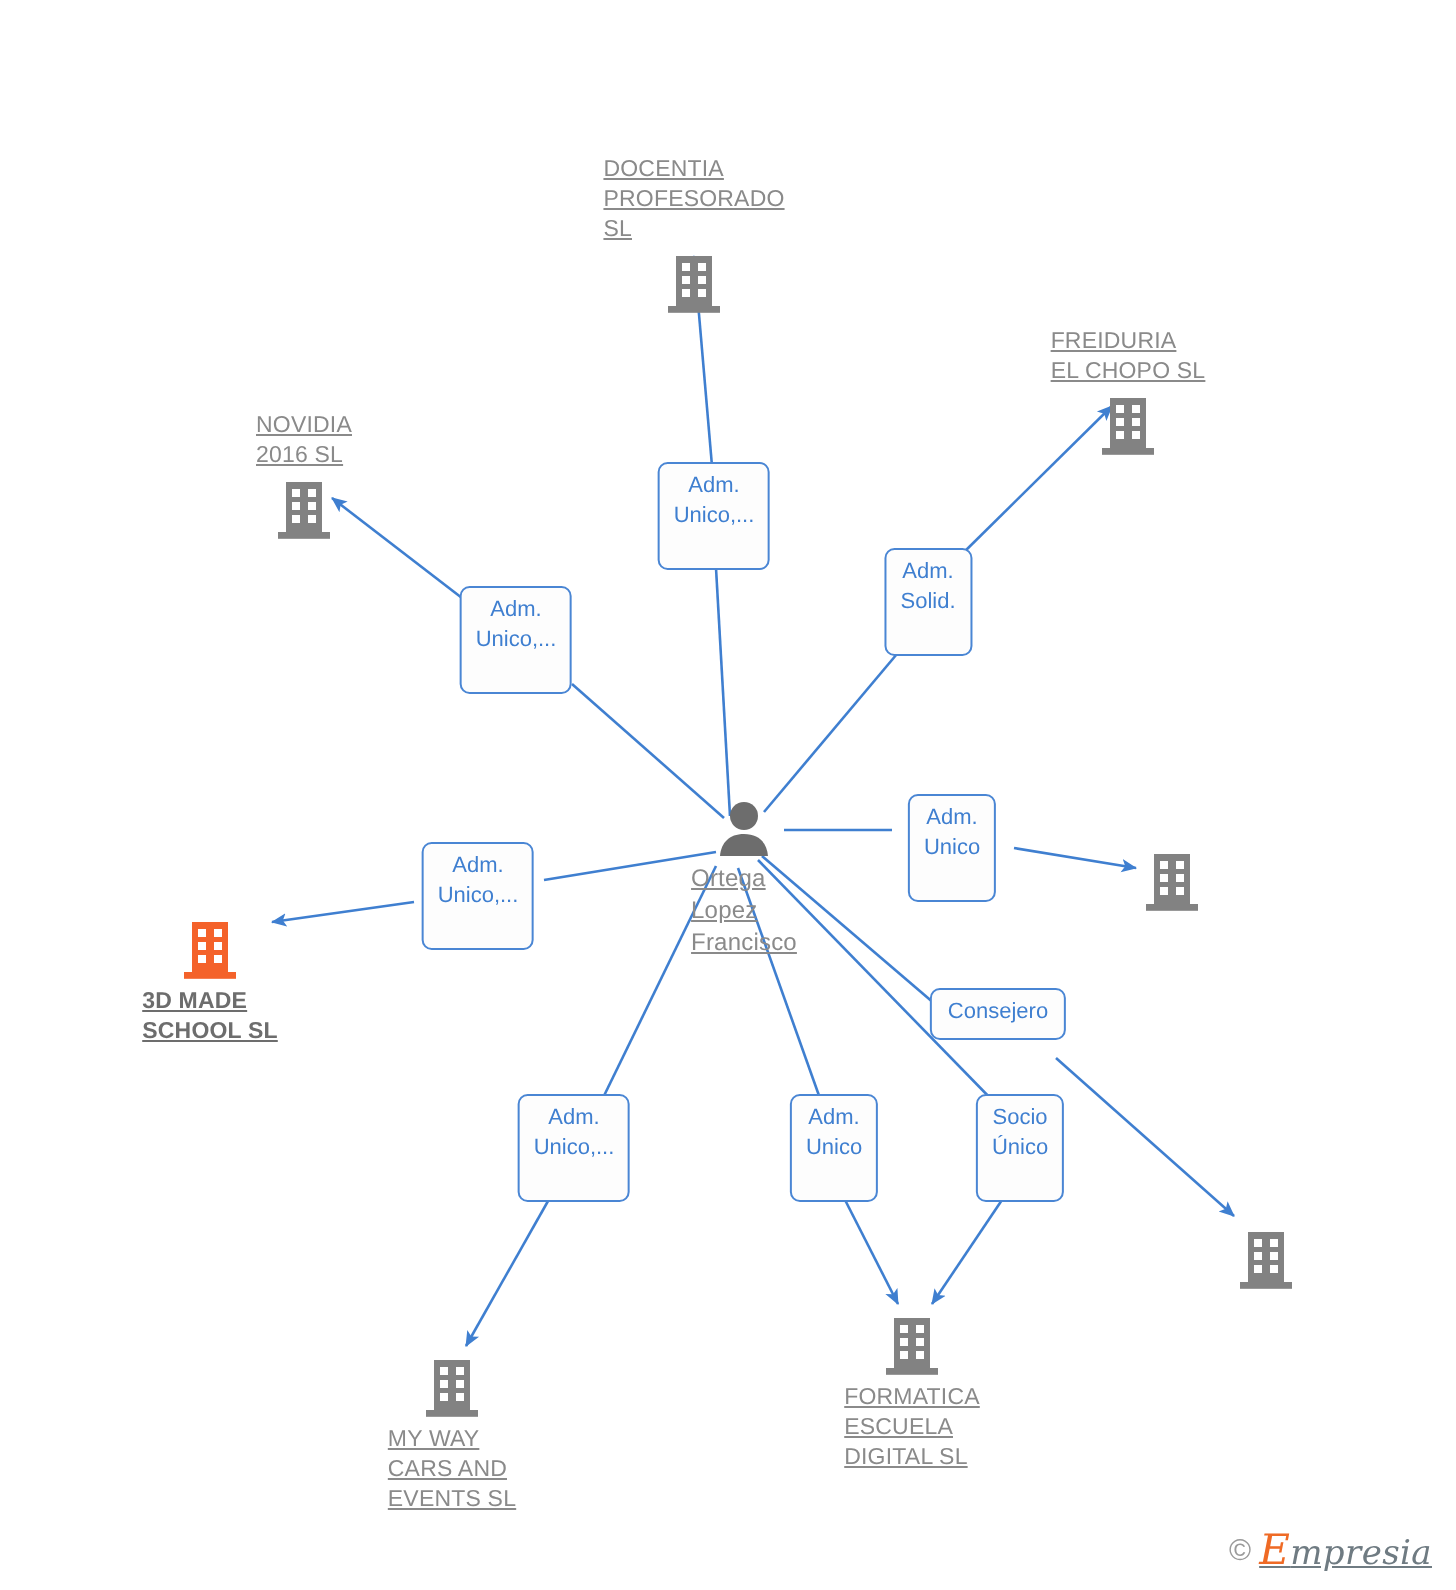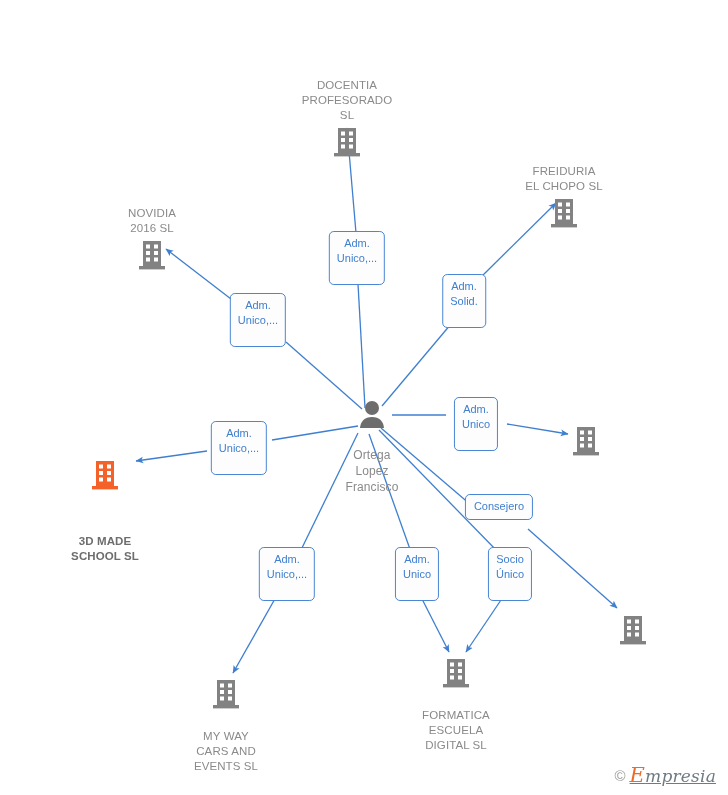--- a/index.html
+++ b/index.html
@@ -30,26 +30,26 @@
     width: 120px;
     transform: translateX(-60px);
   }
   .node .glyph {
     line-height: 0;
   }
   .node .caption {
     font-size: 11.5px;
     line-height: 15px;
     color: #8a8a8a;
-    text-align: center;
     letter-spacing: 0.1px;
     white-space: pre-line;
+    text-decoration: underline;
   }
   .node.label-above .caption { order: -1; margin-bottom: 3px; }
-  .node.label-below .caption { margin-top: 19px; }
+  .node.label-below .caption { margin-top: 3px; }
   .node.highlight .caption {
     color: #6d6d6d;
     font-weight: bold;
   }
   .node.person .caption {
     color: #8a8a8a;
     font-size: 12px;
     line-height: 16px;
   }
   .edge-label {
@@ -215,21 +215,21 @@
         <rect x="9" y="5.5" width="4" height="4" fill="#ffffff"></rect>
         <rect x="17" y="5.5" width="4" height="4" fill="#ffffff"></rect>
         <rect x="9" y="12" width="4" height="4" fill="#ffffff"></rect>
         <rect x="17" y="12" width="4" height="4" fill="#ffffff"></rect>
         <rect x="9" y="18.5" width="4" height="4" fill="#ffffff"></rect>
         <rect x="17" y="18.5" width="4" height="4" fill="#ffffff"></rect>
       </svg>
     </span>
   </div>
 
-  <div class="node label-below highlight" style="left:105px; top:459px;gap:24px;">
+  <div class="node label-below highlight" style="left:105px; top:459px;">
     <span class="glyph">
       <svg width="30" height="32" viewBox="0 0 30 32" xmlns="http://www.w3.org/2000/svg">
         <rect x="6" y="2" width="18" height="25" fill="#f4622a"></rect>
         <rect x="2" y="27" width="26" height="3.4" fill="#f4622a"></rect>
         <rect x="9" y="5.5" width="4" height="4" fill="#ffffff"></rect>
         <rect x="17" y="5.5" width="4" height="4" fill="#ffffff"></rect>
         <rect x="9" y="12" width="4" height="4" fill="#ffffff"></rect>
         <rect x="17" y="12" width="4" height="4" fill="#ffffff"></rect>
         <rect x="9" y="18.5" width="4" height="4" fill="#ffffff"></rect>
         <rect x="17" y="18.5" width="4" height="4" fill="#ffffff"></rect>

